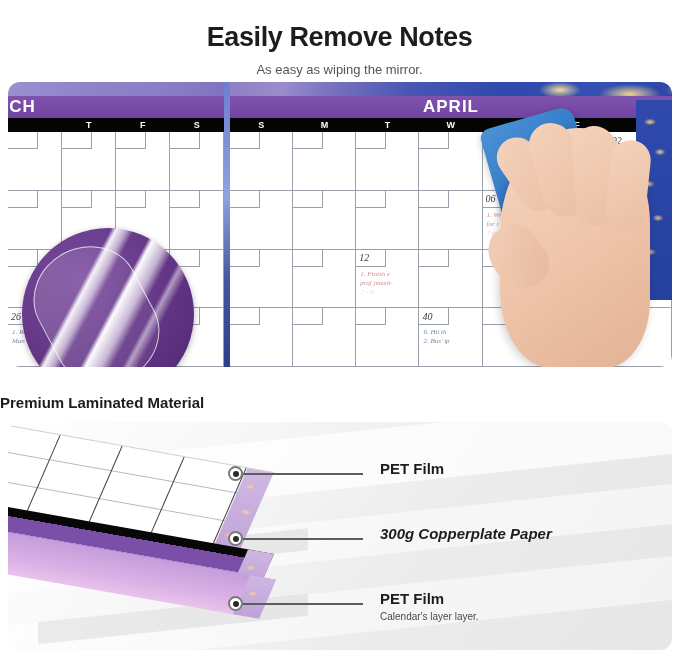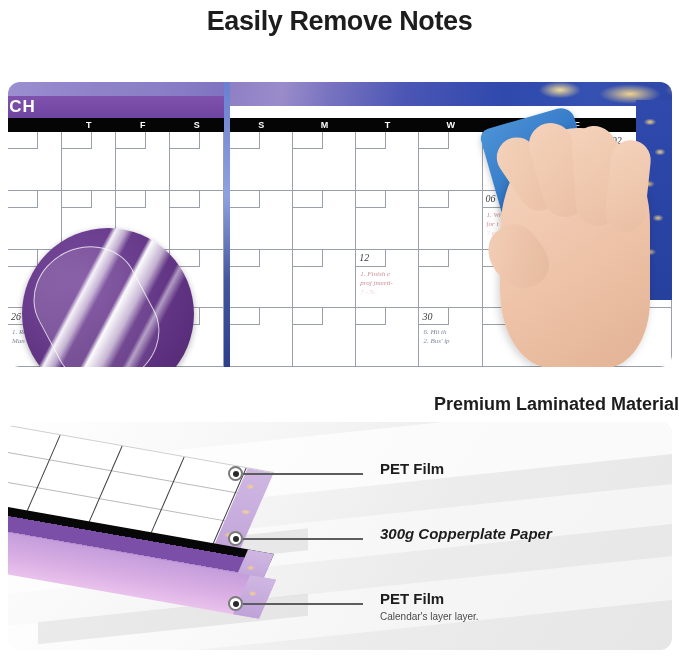--- a/index.html
+++ b/index.html
@@ -5,21 +5,21 @@
   * { box-sizing: border-box; margin: 0; padding: 0; }
   body {
     width: 679px; height: 657px;
     background: #ffffff;
     font-family: "Liberation Sans", sans-serif;
     overflow: hidden;
     position: relative;
   }
 
   
-  .hero { text-align: center; padding-top: 4px; }
+  .hero { text-align: center; padding-top: 20px; }
   .hero-title {
     font-size: 27px; font-weight: bold; color: #1d1d1d;
     letter-spacing: -0.4px; line-height: 34px;
   }
   .hero-sub {
     font-size: 13px; color: #555; margin-top: 8px; line-height: 16px;
   }
 
   
   .calendar-shot {
@@ -166,21 +166,21 @@
       radial-gradient(ellipse 10px 5px at 12px 84px, rgba(255,212,110,.9), transparent 70%),
       radial-gradient(ellipse 8px 5px at 22px 118px, rgba(255,220,130,.85), transparent 70%),
       radial-gradient(ellipse 9px 5px at 14px 152px, rgba(255,216,120,.8), transparent 70%),
       linear-gradient(180deg,#2f49ad,#26409e);
     z-index: 3;
   }
 
   
   .mat-title {
     position: absolute; left: 0; right: 0; top: 394px;
-    text-align: right; font-size: 18px; font-weight: bold; color: #1d1d1d;
+    text-align: left; font-size: 15px; font-weight: bold; color: #1d1d1d;
   }
   .mat-panel {
     position: absolute; left: 8px; top: 422px; width: 664px; height: 228px;
     border-radius: 12px; overflow: hidden;
     background: linear-gradient(125deg,#ffffff 0%,#f7f7f7 30%,#ececec 60%,#e6e6e6 100%);
   }
   .sheen {
     position: absolute; background: rgba(255,255,255,.75);
     transform: skewY(-6deg);
   }
@@ -240,20 +240,21 @@
   .leader { height: 2px; background: #5d5d5d; width: 120px; }
   .callout-text { position: absolute; }
   .lbl { font-size: 15px; font-weight: bold; color: #1d1d1d; }
   .desc { font-size: 10px; color: #4a4a4a; margin-top: 4px; }
 </style>
 </head>
 <body>
 
 <div class="hero">
   <div class="hero-title">Easily Remove Notes</div>
+  <div class="hero-sub">As easy as wiping the mirror.</div>
 </div>
 
 <div class="calendar-shot">
 
   <div class="pane pane-left">
     <div class="deco-band left-pane"></div>
     <div class="month-bar left">
       <span class="mname">RCH</span>
     </div>
     <div class="dow-bar">
@@ -313,20 +314,23 @@
           <div class="datebox blank">.</div>
         </div>
       <div class="cell">
           <div class="datebox blank">.</div>
         </div>
     </div>
   </div>
 
   <div class="pane pane-right">
     <div class="deco-band"></div>
+    <div class="month-bar right">
+      <span>APRIL</span>
+    </div>
     <div class="dow-bar">
       <span class="dow">S</span>
       <span class="dow">M</span>
       <span class="dow">T</span>
       <span class="dow">W</span>
       <span class="dow">T</span>
       <span class="dow">F</span>
       <span class="dow">S</span>
     </div>
     <div class="grid g7">
@@ -410,21 +414,21 @@
       <div class="cell">
           <div class="datebox blank">.</div>
         </div>
       <div class="cell">
           <div class="datebox blank">.</div>
         </div>
       <div class="cell">
           <div class="datebox blank">.</div>
         </div>
       <div class="cell">
-        <div class="datebox">30</div>
+        <div class="datebox">40</div>
         <div class="notes blue">
           <div>6. Hit th</div>
           <div>2. Bus'      ip</div>
         </div>
       </div>
       <div class="cell">
           <div class="datebox blank">.</div>
         </div>
       <div class="cell">
           <div class="datebox blank">.</div>

